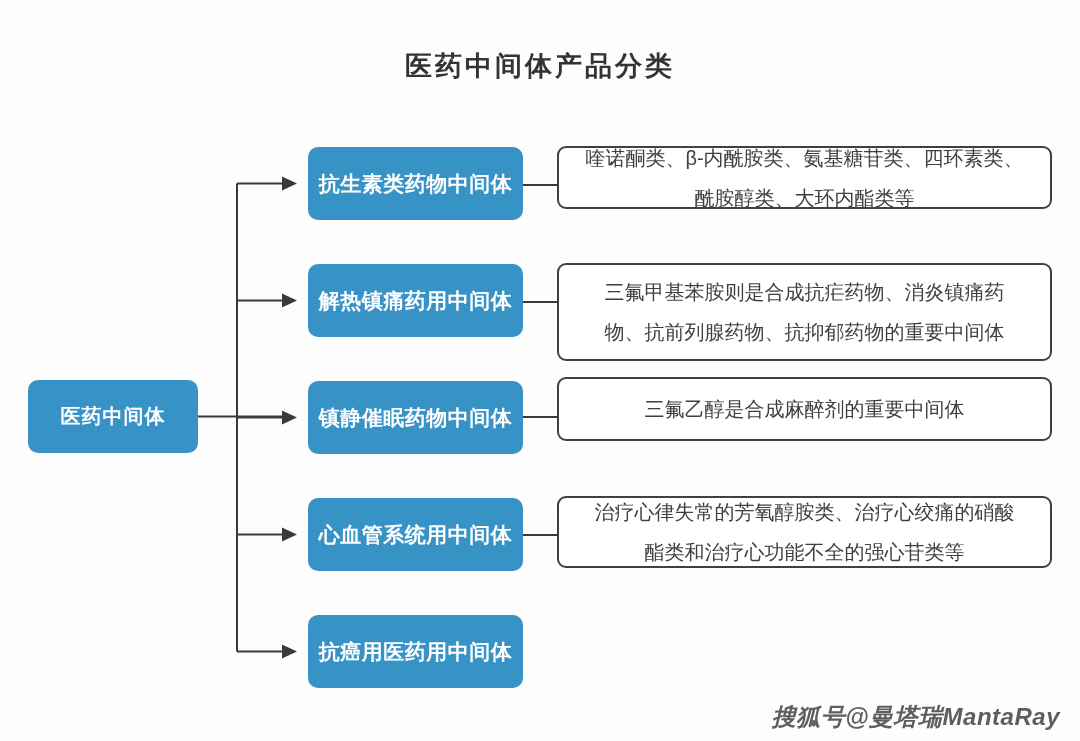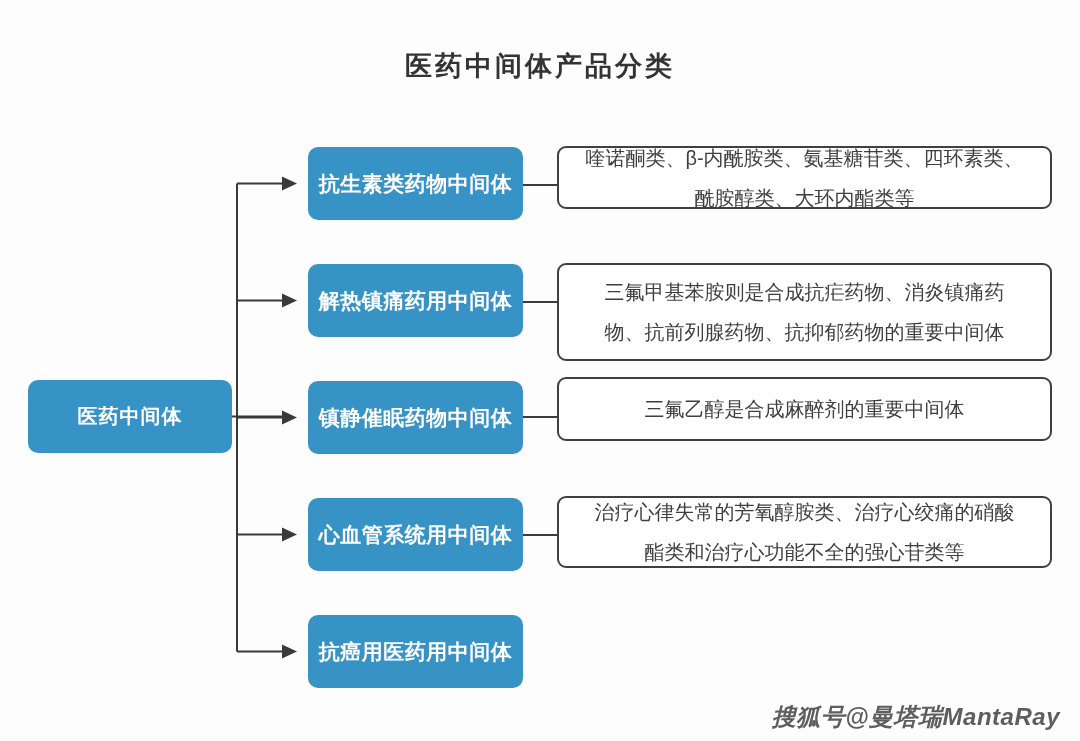--- a/index.html
+++ b/index.html
@@ -43,21 +43,21 @@
     font-weight:bold;
     border-radius:10px;
     display:flex;
     align-items:center;
     justify-content:center;
     text-align:center;
     box-sizing:border-box;
   }
   .root-node{
     left:28px; top:380px;
-    width:204px; height:73px;
+    width:170px; height:73px;
     font-size:20px;
     letter-spacing:1px;
   }
   .branch-node{
     left:296px;
     width:215px; height:73px;
     font-size:21px;
     letter-spacing:0.5px;
     margin-left:12px;
   }

